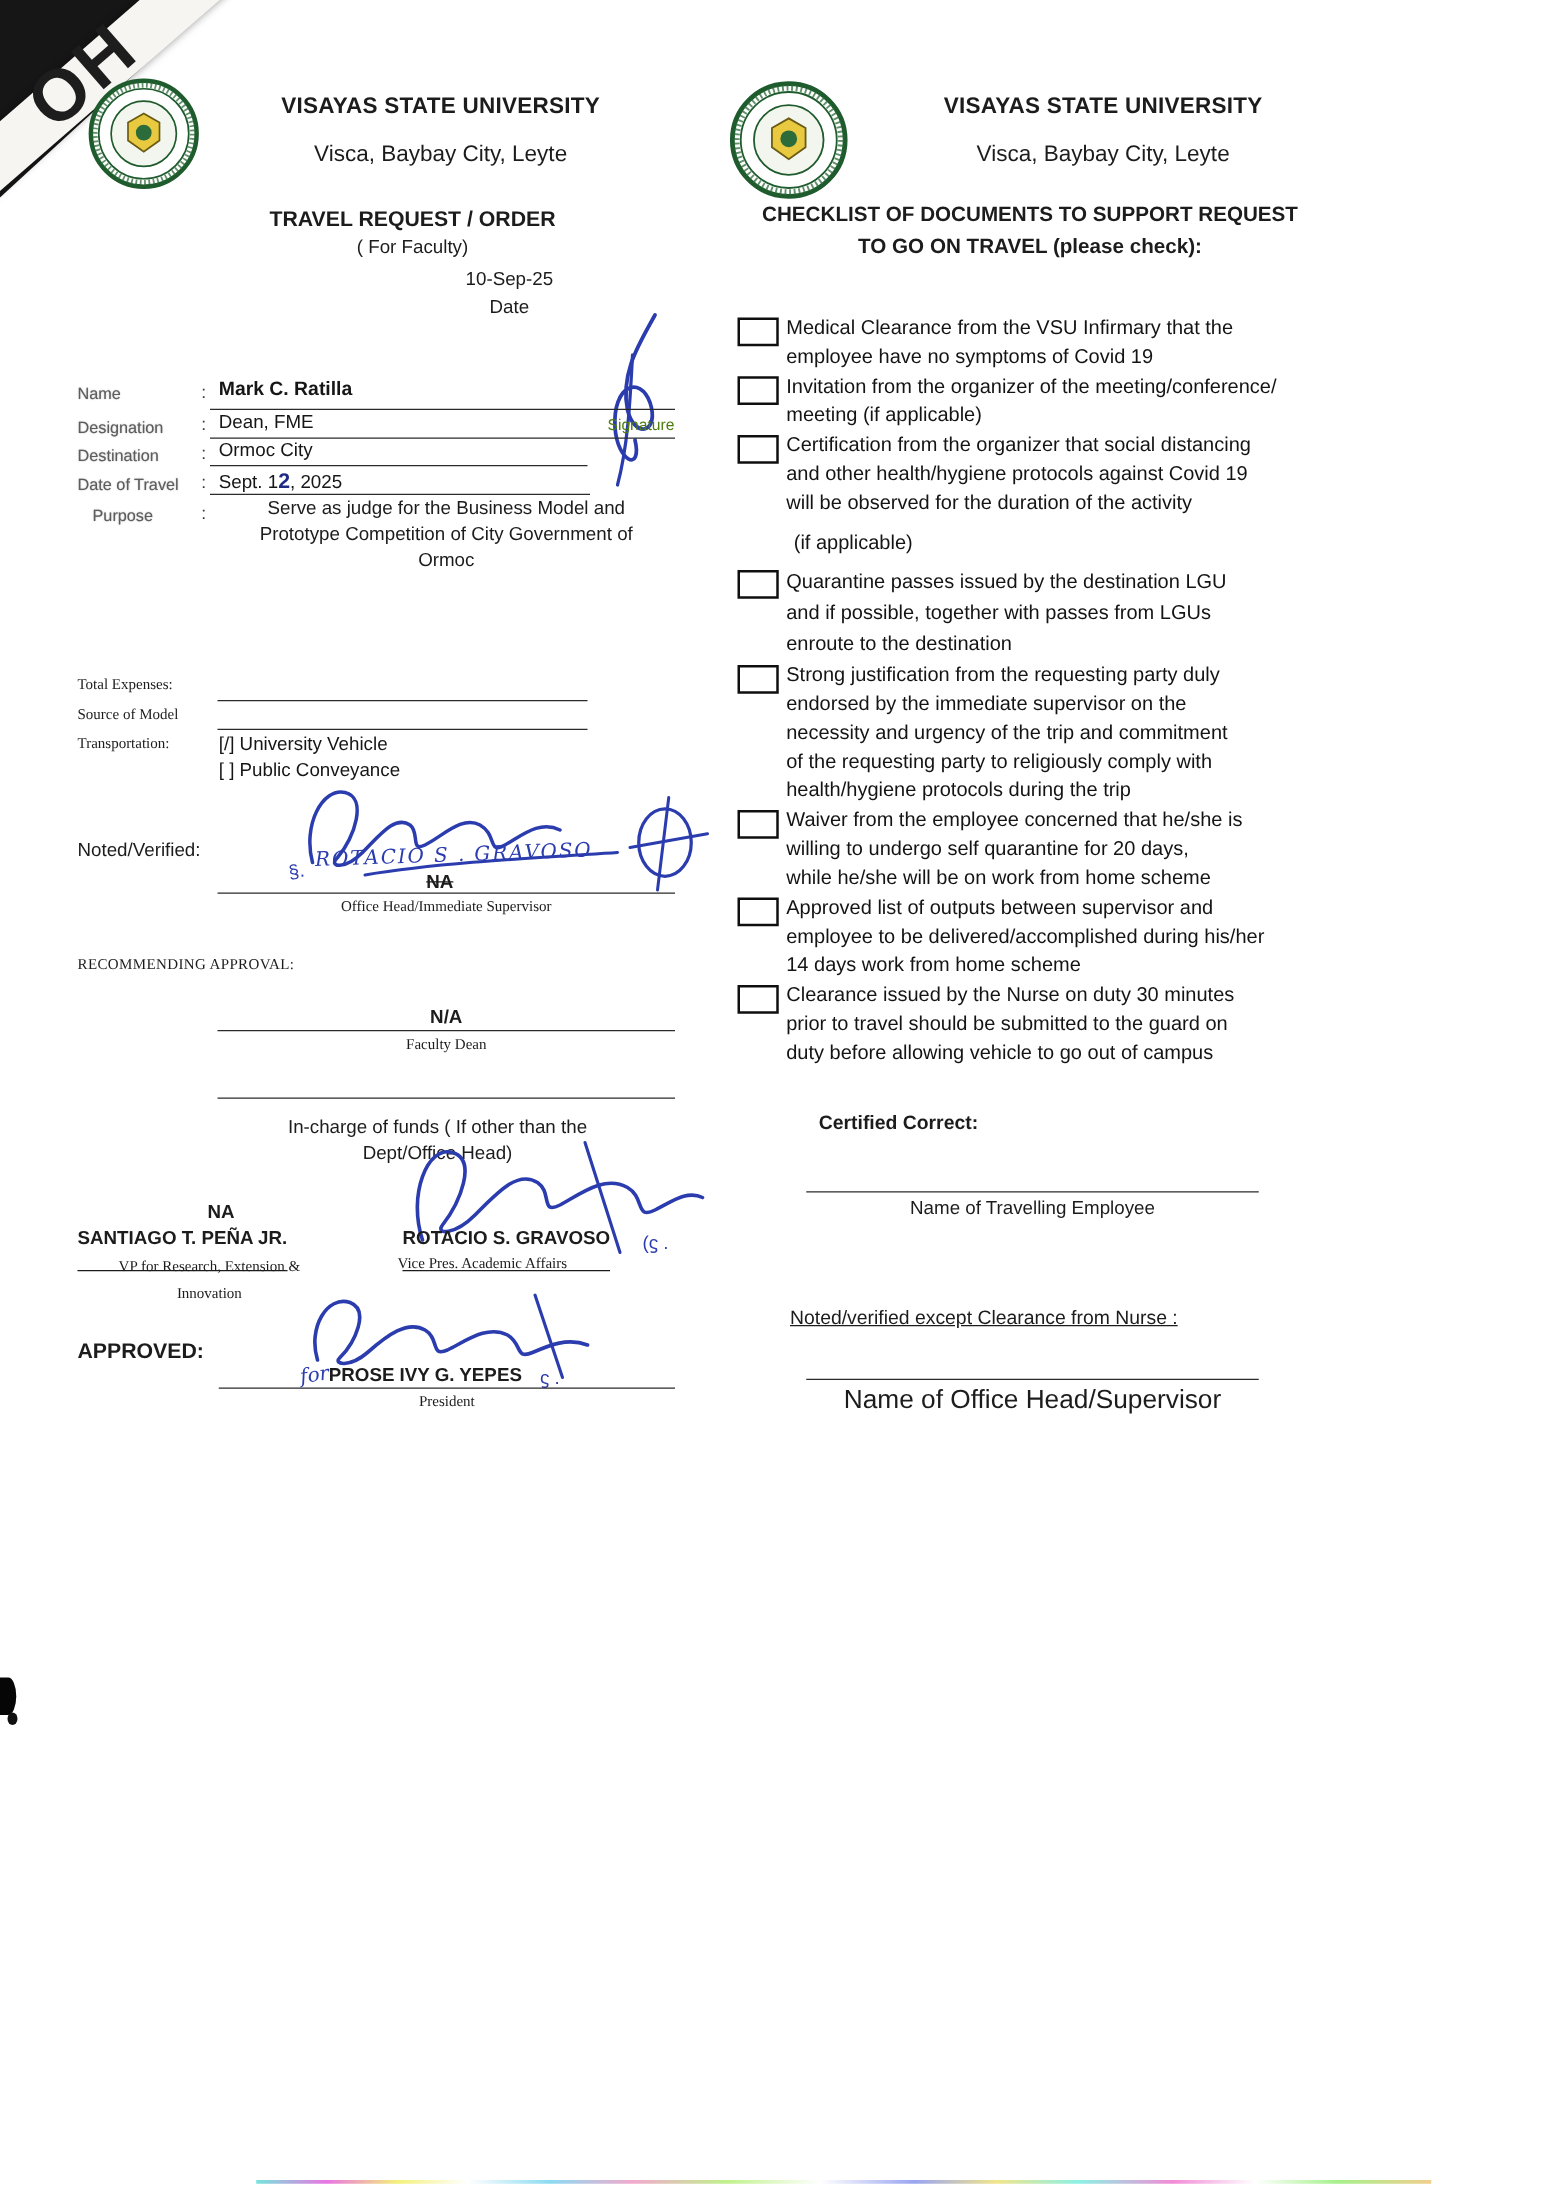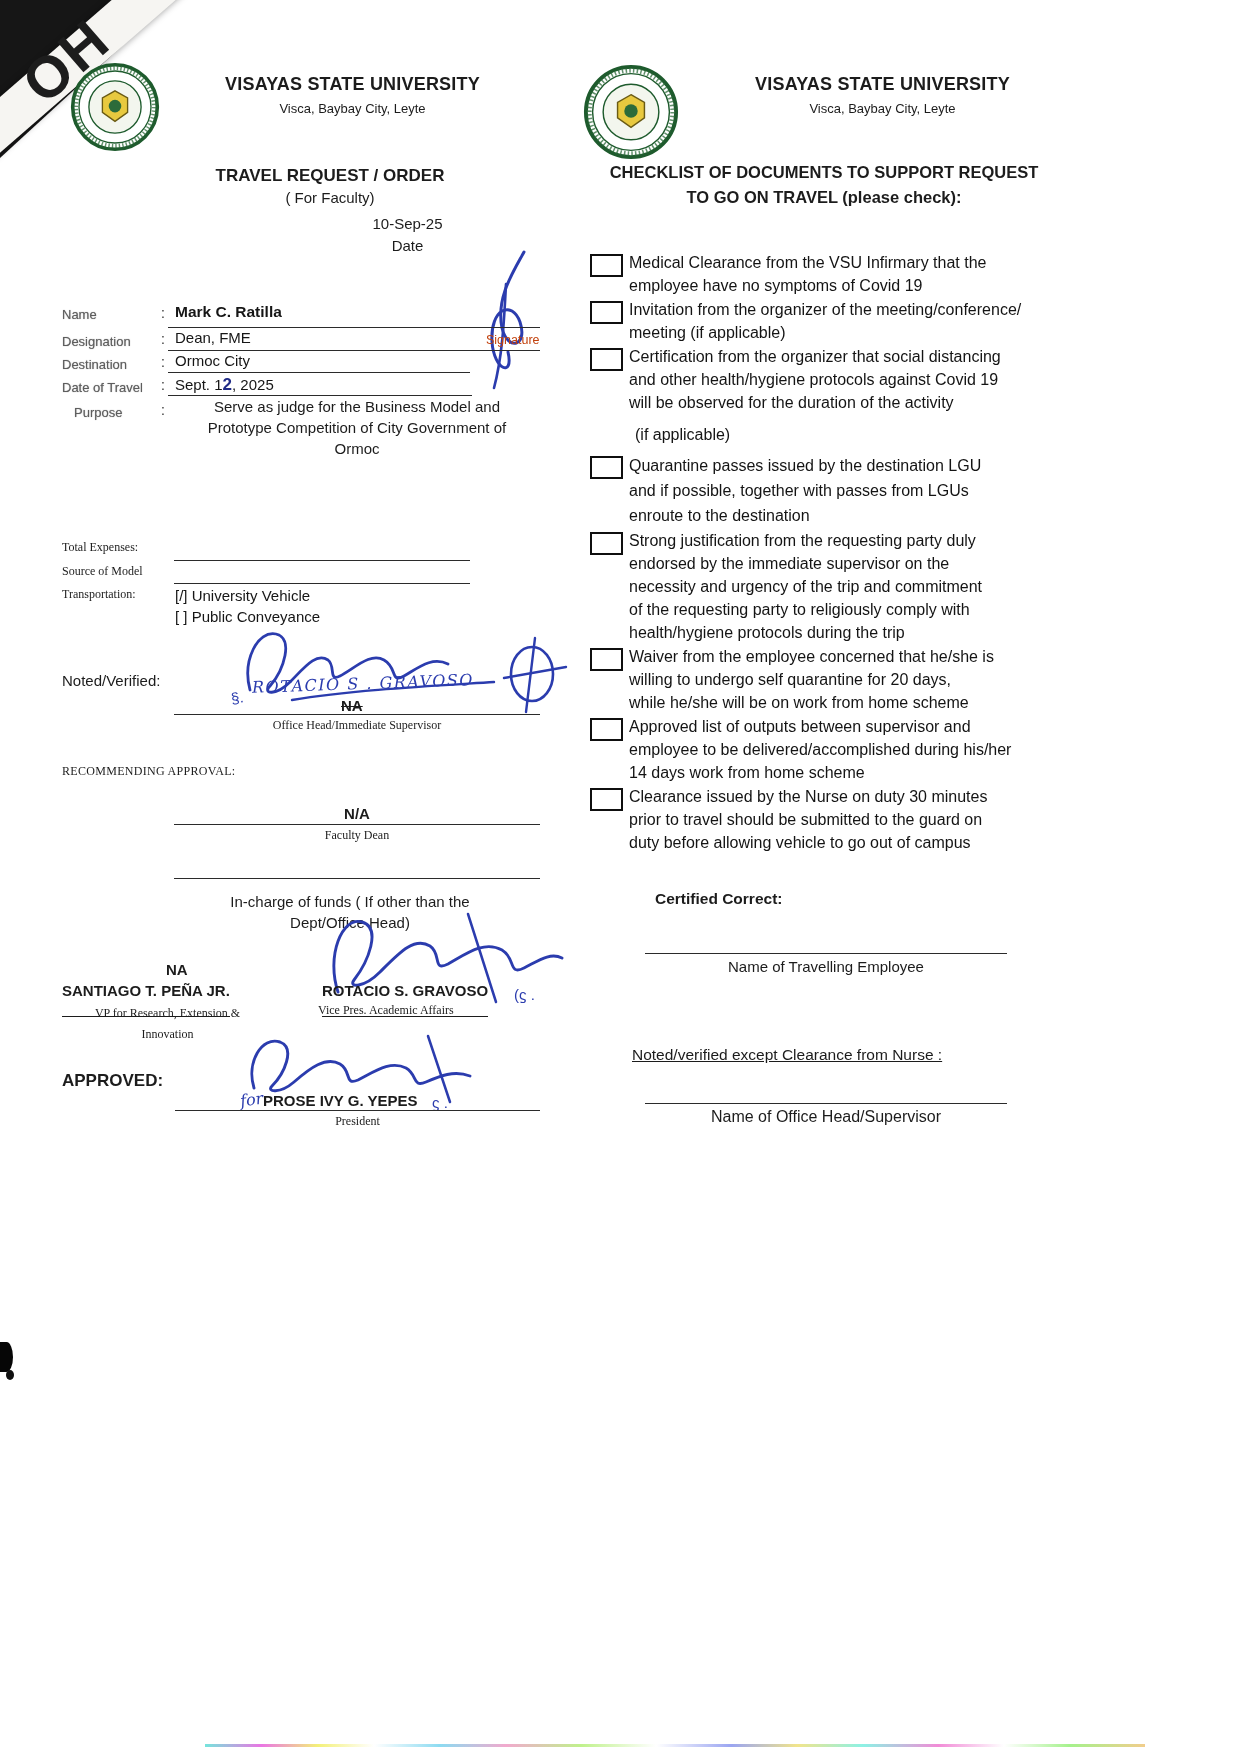--- a/index.html
+++ b/index.html
@@ -7,21 +7,21 @@
   .page{position:relative;width:1240px;height:1753px;background:#ffffff;overflow:hidden;}
   .abs{position:absolute;}
   .b{font-weight:bold;}
   .center{text-align:center;}
   .hline{position:absolute;border-top:1.5px solid #2b2b2b;height:0;}
   .flabel{font-size:13px;color:#5d5d5d;text-shadow:0 0 1.1px rgba(110,110,110,.7);}
   .colon{font-size:14px;color:#333;}
   .val{font-size:15px;color:#161616;}
   .cap{font-size:12px;color:#1c1c1c;font-family:Liberation Serif, serif;}
   .uni{font-size:18px;font-weight:bold;letter-spacing:.2px;}
-  .addr{font-size:13px;margin-top:6px;}
+  .addr{font-size:18px;margin-top:18px;}
   .ink{color:#2b3cae;}
   .script{font-family:"DejaVu Serif",serif;font-style:italic;color:#2b3cae;}
   .strike{text-decoration:line-through;}
   .uline{border-bottom:1.5px solid #1c1c1c;padding-bottom:17px;}
   
   .chk-item{position:relative;padding-left:41px;font-size:16px;line-height:23px;color:#141414;margin-bottom:1px;}
   .chk-box{position:absolute;left:2px;top:3px;width:29px;height:19px;border:2.5px solid #0f0f0f;background:#fff;}
   .chk-note{padding-left:47px;margin:12px 0 9px 0;font-size:16px;color:#141414;}
   
   .corner{position:absolute;left:0;top:0;width:230px;height:230px;overflow:hidden;}
@@ -82,21 +82,21 @@
   </svg>
 
   <div class="abs flabel" style="left:62px;top:307px">Name</div>
   <div class="abs colon" style="left:161px;top:305px">:</div>
   <div class="abs val b" style="left:175px;top:303px;font-size:15.5px">Mark C. Ratilla</div>
   <div class="hline" style="left:168px;top:327px;width:372px"></div>
 
   <div class="abs flabel" style="left:62px;top:334px">Designation</div>
   <div class="abs colon" style="left:161px;top:331px">:</div>
   <div class="abs val" style="left:175px;top:329px">Dean, FME</div>
-  <div class="abs" style="left:486px;top:333px;font-size:12.5px;color:#c2410c">Signature</div>
+  <div class="abs" style="left:486px;top:333px;font-size:12.5px;color:#4d7c0f">Signature</div>
   <div class="hline" style="left:168px;top:350px;width:372px"></div>
 
   <div class="abs flabel" style="left:62px;top:357px">Destination</div>
   <div class="abs colon" style="left:161px;top:354px">:</div>
   <div class="abs val" style="left:175px;top:352px">Ormoc City</div>
   <div class="hline" style="left:168px;top:372px;width:302px"></div>
 
   <div class="abs flabel" style="left:62px;top:380px">Date of Travel</div>
   <div class="abs colon" style="left:161px;top:377px">:</div>
   <div class="abs val" style="left:175px;top:375px">
@@ -262,15 +262,15 @@
   </div>
 
   <div class="abs b" style="left:655px;top:890px;font-size:15.5px">Certified Correct:</div>
 
   <div class="hline" style="left:645px;top:953px;width:362px"></div>
   <div class="abs center" style="left:645px;top:958px;width:362px;font-size:15px">Name of Travelling Employee</div>
 
   <div class="abs" style="left:632px;top:1046px;font-size:15.5px;text-decoration:underline">Noted/verified except Clearance from Nurse :</div>
 
   <div class="hline" style="left:645px;top:1103px;width:362px"></div>
-  <div class="abs center" style="left:645px;top:1108px;width:362px;font-size:16px">Name of Office Head/Supervisor</div>
+  <div class="abs center" style="left:645px;top:1108px;width:362px;font-size:21px">Name of Office Head/Supervisor</div>
 
 </div>
 
 </body></html>

